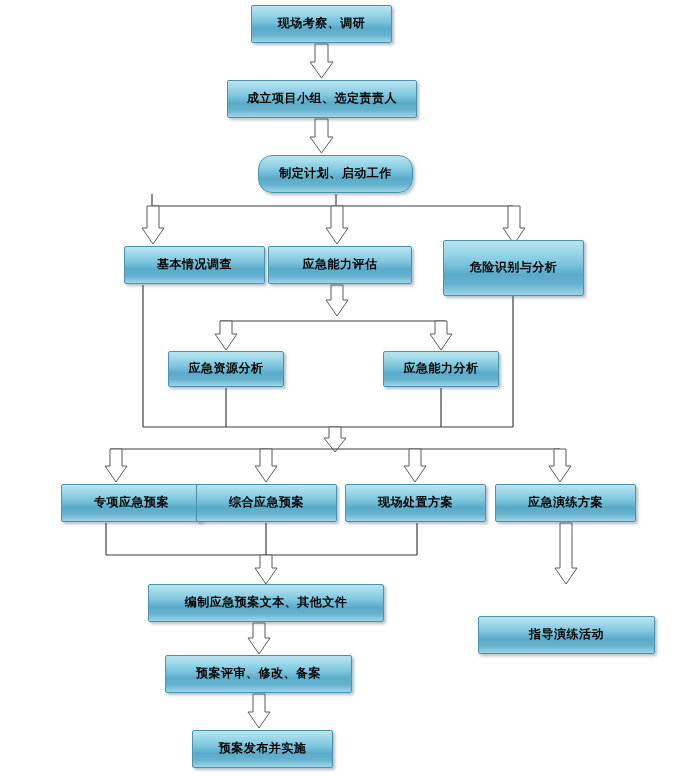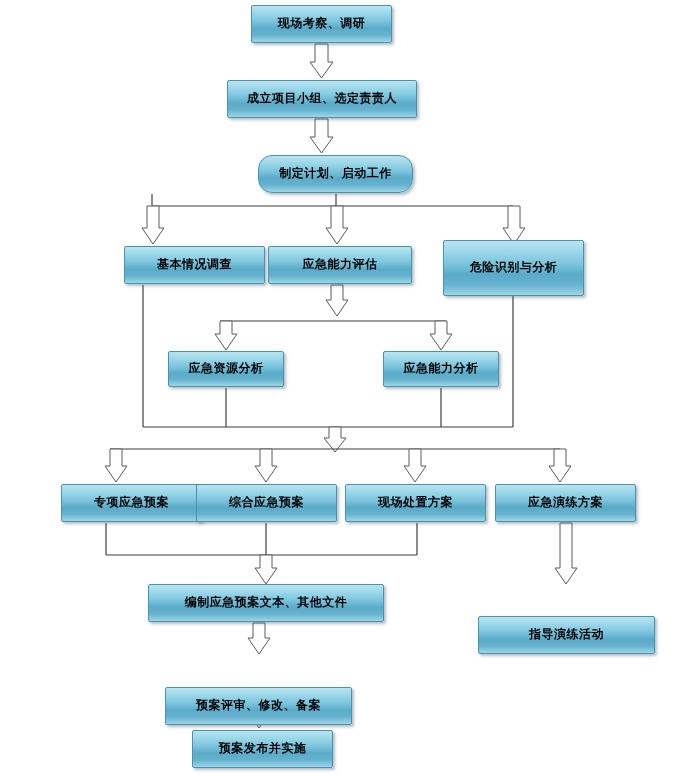--- a/index.html
+++ b/index.html
@@ -223,21 +223,21 @@
   </div>
 
   <div class="node" style="left:148px; top:584px; width:236px; height:38px;">
     <span class="node-label">编制应急预案文本、其他文件</span>
   </div>
 
   <div class="node" style="left:478px; top:616px; width:177px; height:38px;">
     <span class="node-label">指导演练活动</span>
   </div>
 
-  <div class="node" style="left:165px; top:655px; width:187px; height:38px;margin-top:32px;">
+  <div class="node" style="left:165px; top:655px; width:187px; height:38px;">
     <span class="node-label">预案评审、修改、备案</span>
   </div>
 
   <div class="node" style="left:192px; top:730px; width:141px; height:38px;">
     <span class="node-label">预案发布并实施</span>
   </div>
 
 </div>
 
 </body></html>

